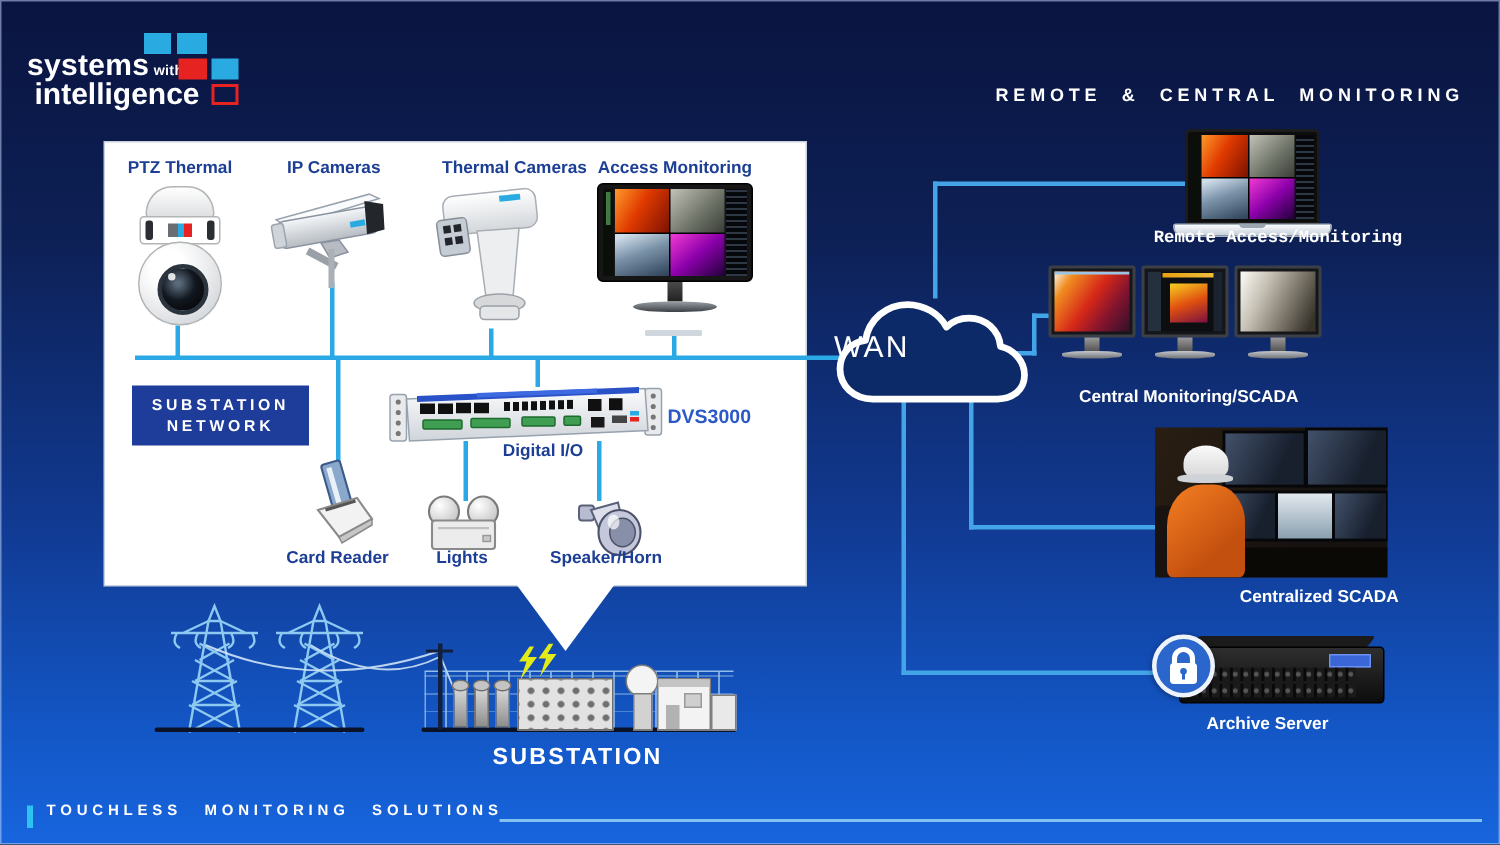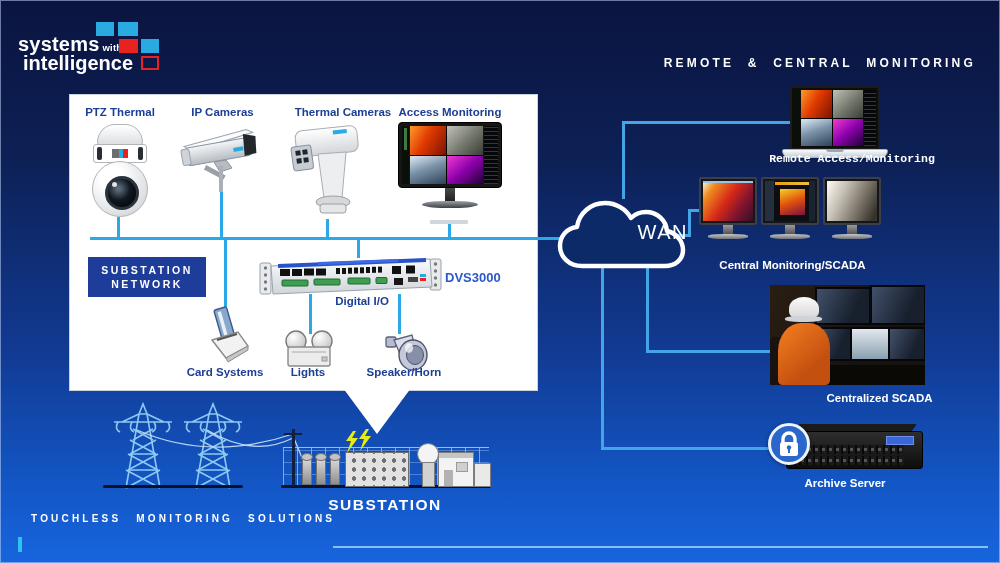--- a/index.html
+++ b/index.html
@@ -72,21 +72,21 @@
   .lmon-side-l{width:7px;background:#0a0f0a;position:relative;}
   .lmon-side-l:before{content:"";position:absolute;left:2px;top:2px;width:3px;height:22px;background:#3f7a42;}
   .lmon-main{flex:1;position:relative;}
   .lmon-side-r{width:14px;background:#05070a;
     background-image:repeating-linear-gradient(0deg,#2e3844 0 1px,transparent 1px 4px);}
   .lmon-bar{position:absolute;left:32px;bottom:4px;width:38px;height:4px;background:#cfd6de;border-radius:1px;}
   .lmon-neck{position:absolute;left:47px;top:66px;width:10px;height:13px;background:linear-gradient(#4a4a4a,#222);}
   .lmon-base{position:absolute;left:24px;top:79px;width:56px;height:7px;background:linear-gradient(#9aa0a6,#3c4046);border-radius:50%/60%;}
 
   
-  .wan-label{position:absolute;left:556px;top:221px;width:132px;text-align:right;color:#fff;font-size:20px;
+  .wan-label{position:absolute;left:556px;top:221px;width:132px;text-align:left;color:#fff;font-size:20px;
     font-weight:500;letter-spacing:1.5px;z-index:5;}
 
   
   .laptop{position:absolute;left:782px;top:86px;width:106px;height:94px;z-index:4;}
   .lap-scr{position:absolute;left:8px;top:0;width:90px;height:64px;background:#0d0d0d;border-radius:4px 4px 0 0;
     border:2px solid #1c1c1c;box-sizing:border-box;display:flex;gap:1px;padding:2px;}
   .lap-base{position:absolute;left:0;top:63px;width:106px;height:9px;background:linear-gradient(#fafcfe,#c4ced8);
     border-radius:2px 2px 8px 8px;border:1px solid #aab4be;box-sizing:border-box;}
   .lap-notch{position:absolute;left:44px;top:63px;width:18px;height:3px;background:#9aa6b2;border-radius:0 0 3px 3px;}
 
@@ -142,21 +142,21 @@
   .bldg-roof{position:absolute;left:0;top:0;width:100%;height:5px;background:#c4c4c4;}
   .bldg-door{position:absolute;left:5px;bottom:0;width:9px;height:16px;background:#b2b2b2;}
   .bldg-win{position:absolute;right:5px;top:9px;width:10px;height:8px;background:#cfcfcf;border:1px solid #9a9a9a;}
   .shed{position:absolute;left:474px;top:463px;width:15px;height:22px;background:#e9e9e9;border:1px solid #7e7e7e;z-index:2;}
 
   .sub-label{position:absolute;left:300px;top:496px;width:170px;text-align:center;color:#fff;font-weight:bold;
     font-size:15.5px;letter-spacing:1.5px;z-index:4;}
 
   
   .foot-bar{position:absolute;left:18px;top:537px;width:4px;height:15px;background:#2ec2f2;z-index:5;}
-  .tagline{position:absolute;left:31px;top:513px;color:#fff;font-weight:bold;font-size:10px;
+  .tagline{position:absolute;left:31px;top:535px;color:#fff;font-weight:bold;font-size:10px;
     letter-spacing:3.2px;word-spacing:9px;z-index:5;}
   .foot-line{position:absolute;left:333px;top:546px;width:655px;height:1.5px;background:rgba(150,210,245,.85);z-index:5;}
   .foot-strip{position:absolute;left:0;top:550px;width:1000px;height:13px;background:#1a6ce8;z-index:5;
     text-align:center;color:#e4eefc;font-size:7.5px;line-height:13px;letter-spacing:.3px;}
 </style>
 </head>
 <body>
 
 <div class="frame">
 
@@ -377,21 +377,21 @@
 
   <svg class="icon-abs" style="left:204px;top:306px;" width="46" height="58" viewBox="0 0 46 58">
     <g transform="rotate(-16 20 18)">
       <rect x="14" y="2" width="13" height="31" rx="2" fill="#8aa8cc" stroke="#3a5a8a" stroke-width="1.4"></rect>
       <rect x="17" y="5" width="3.5" height="25" fill="#eaf0f7"></rect>
     </g>
     <polygon points="8,34 34,26 44,40 22,52" fill="#f2f2f2" stroke="#8a8a8a" stroke-width="1.4"></polygon>
     <polygon points="22,52 44,40 44,44 24,56" fill="#c6c6c6" stroke="#8a8a8a" stroke-width="1"></polygon>
     <line x1="13" y1="34" x2="33" y2="28" stroke="#555" stroke-width="2.2"></line>
   </svg>
-  <div class="blab" style="left:175px;width:100px;top:366px;">Card Systems</div>
+  <div class="blab" style="left:175px;width:100px;top:366px;">Card Reader</div>
 
   <svg class="icon-abs" style="left:282px;top:330px;" width="54" height="38" viewBox="0 0 54 38">
     <defs>
       <radialGradient id="lg" cx=".35" cy=".3" r=".9">
         <stop offset="0" stop-color="#ffffff"></stop>
           <stop offset="1" stop-color="#b8b8b8"></stop>
       </radialGradient>
     </defs>
     <circle cx="14" cy="11" r="10" fill="url(#lg)" stroke="#7a7a7a" stroke-width="1.4"></circle>
     <circle cx="40" cy="11" r="10" fill="url(#lg)" stroke="#7a7a7a" stroke-width="1.4"></circle>

